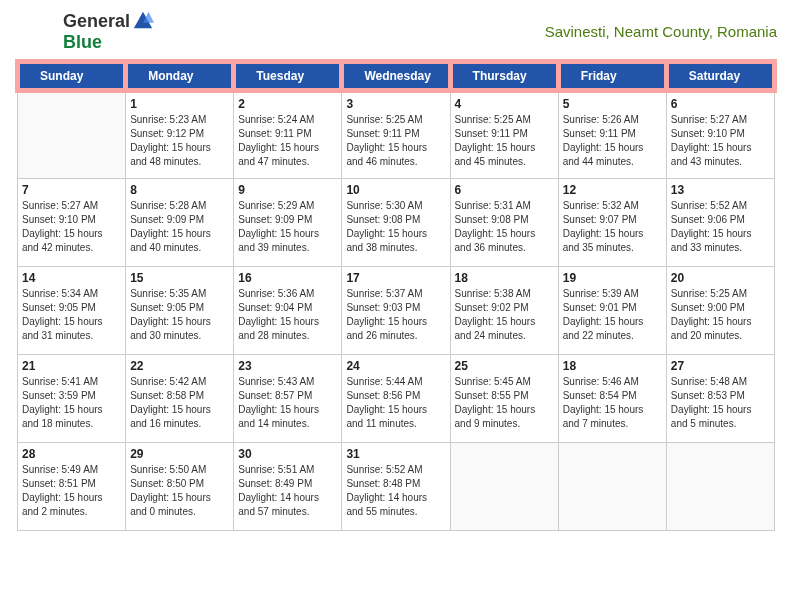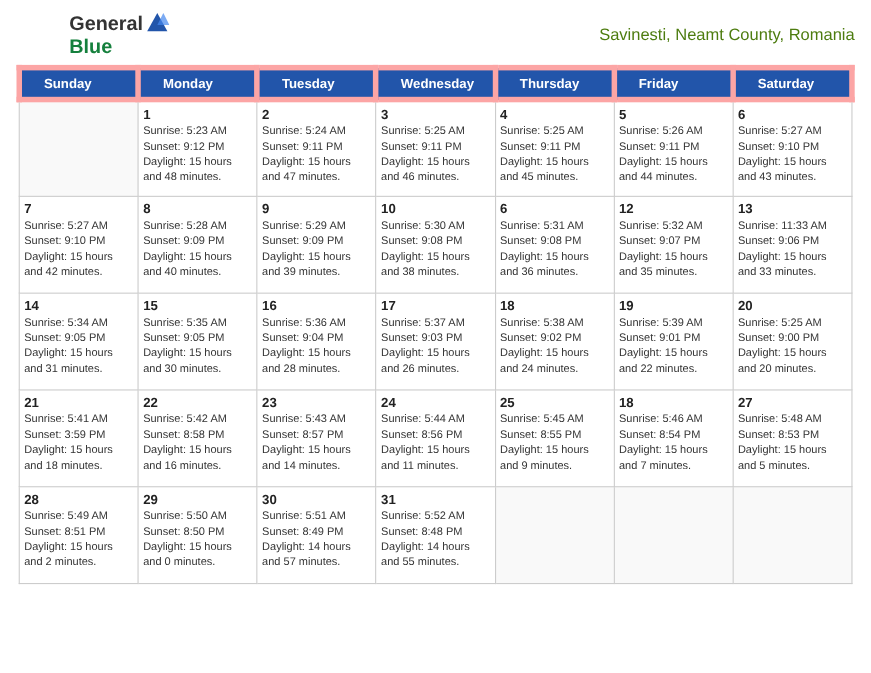--- a/index.html
+++ b/index.html
@@ -215,21 +215,21 @@
           </td>
           <td>
             <span class="day-number">12</span>
             <div class="cell-content">Sunrise: 5:32 AM
 Sunset: 9:07 PM
 Daylight: 15 hours
 and 35 minutes.</div>
           </td>
           <td>
             <span class="day-number">13</span>
-            <div class="cell-content">Sunrise: 11:33 AM
+            <div class="cell-content">Sunrise: 5:52 AM
 Sunset: 9:06 PM
 Daylight: 15 hours
 and 33 minutes.</div>
           </td>
         </tr>
         <tr class="week-row">
           <td>
             <span class="day-number">14</span>
             <div class="cell-content">Sunrise: 5:34 AM
 Sunset: 9:05 PM

